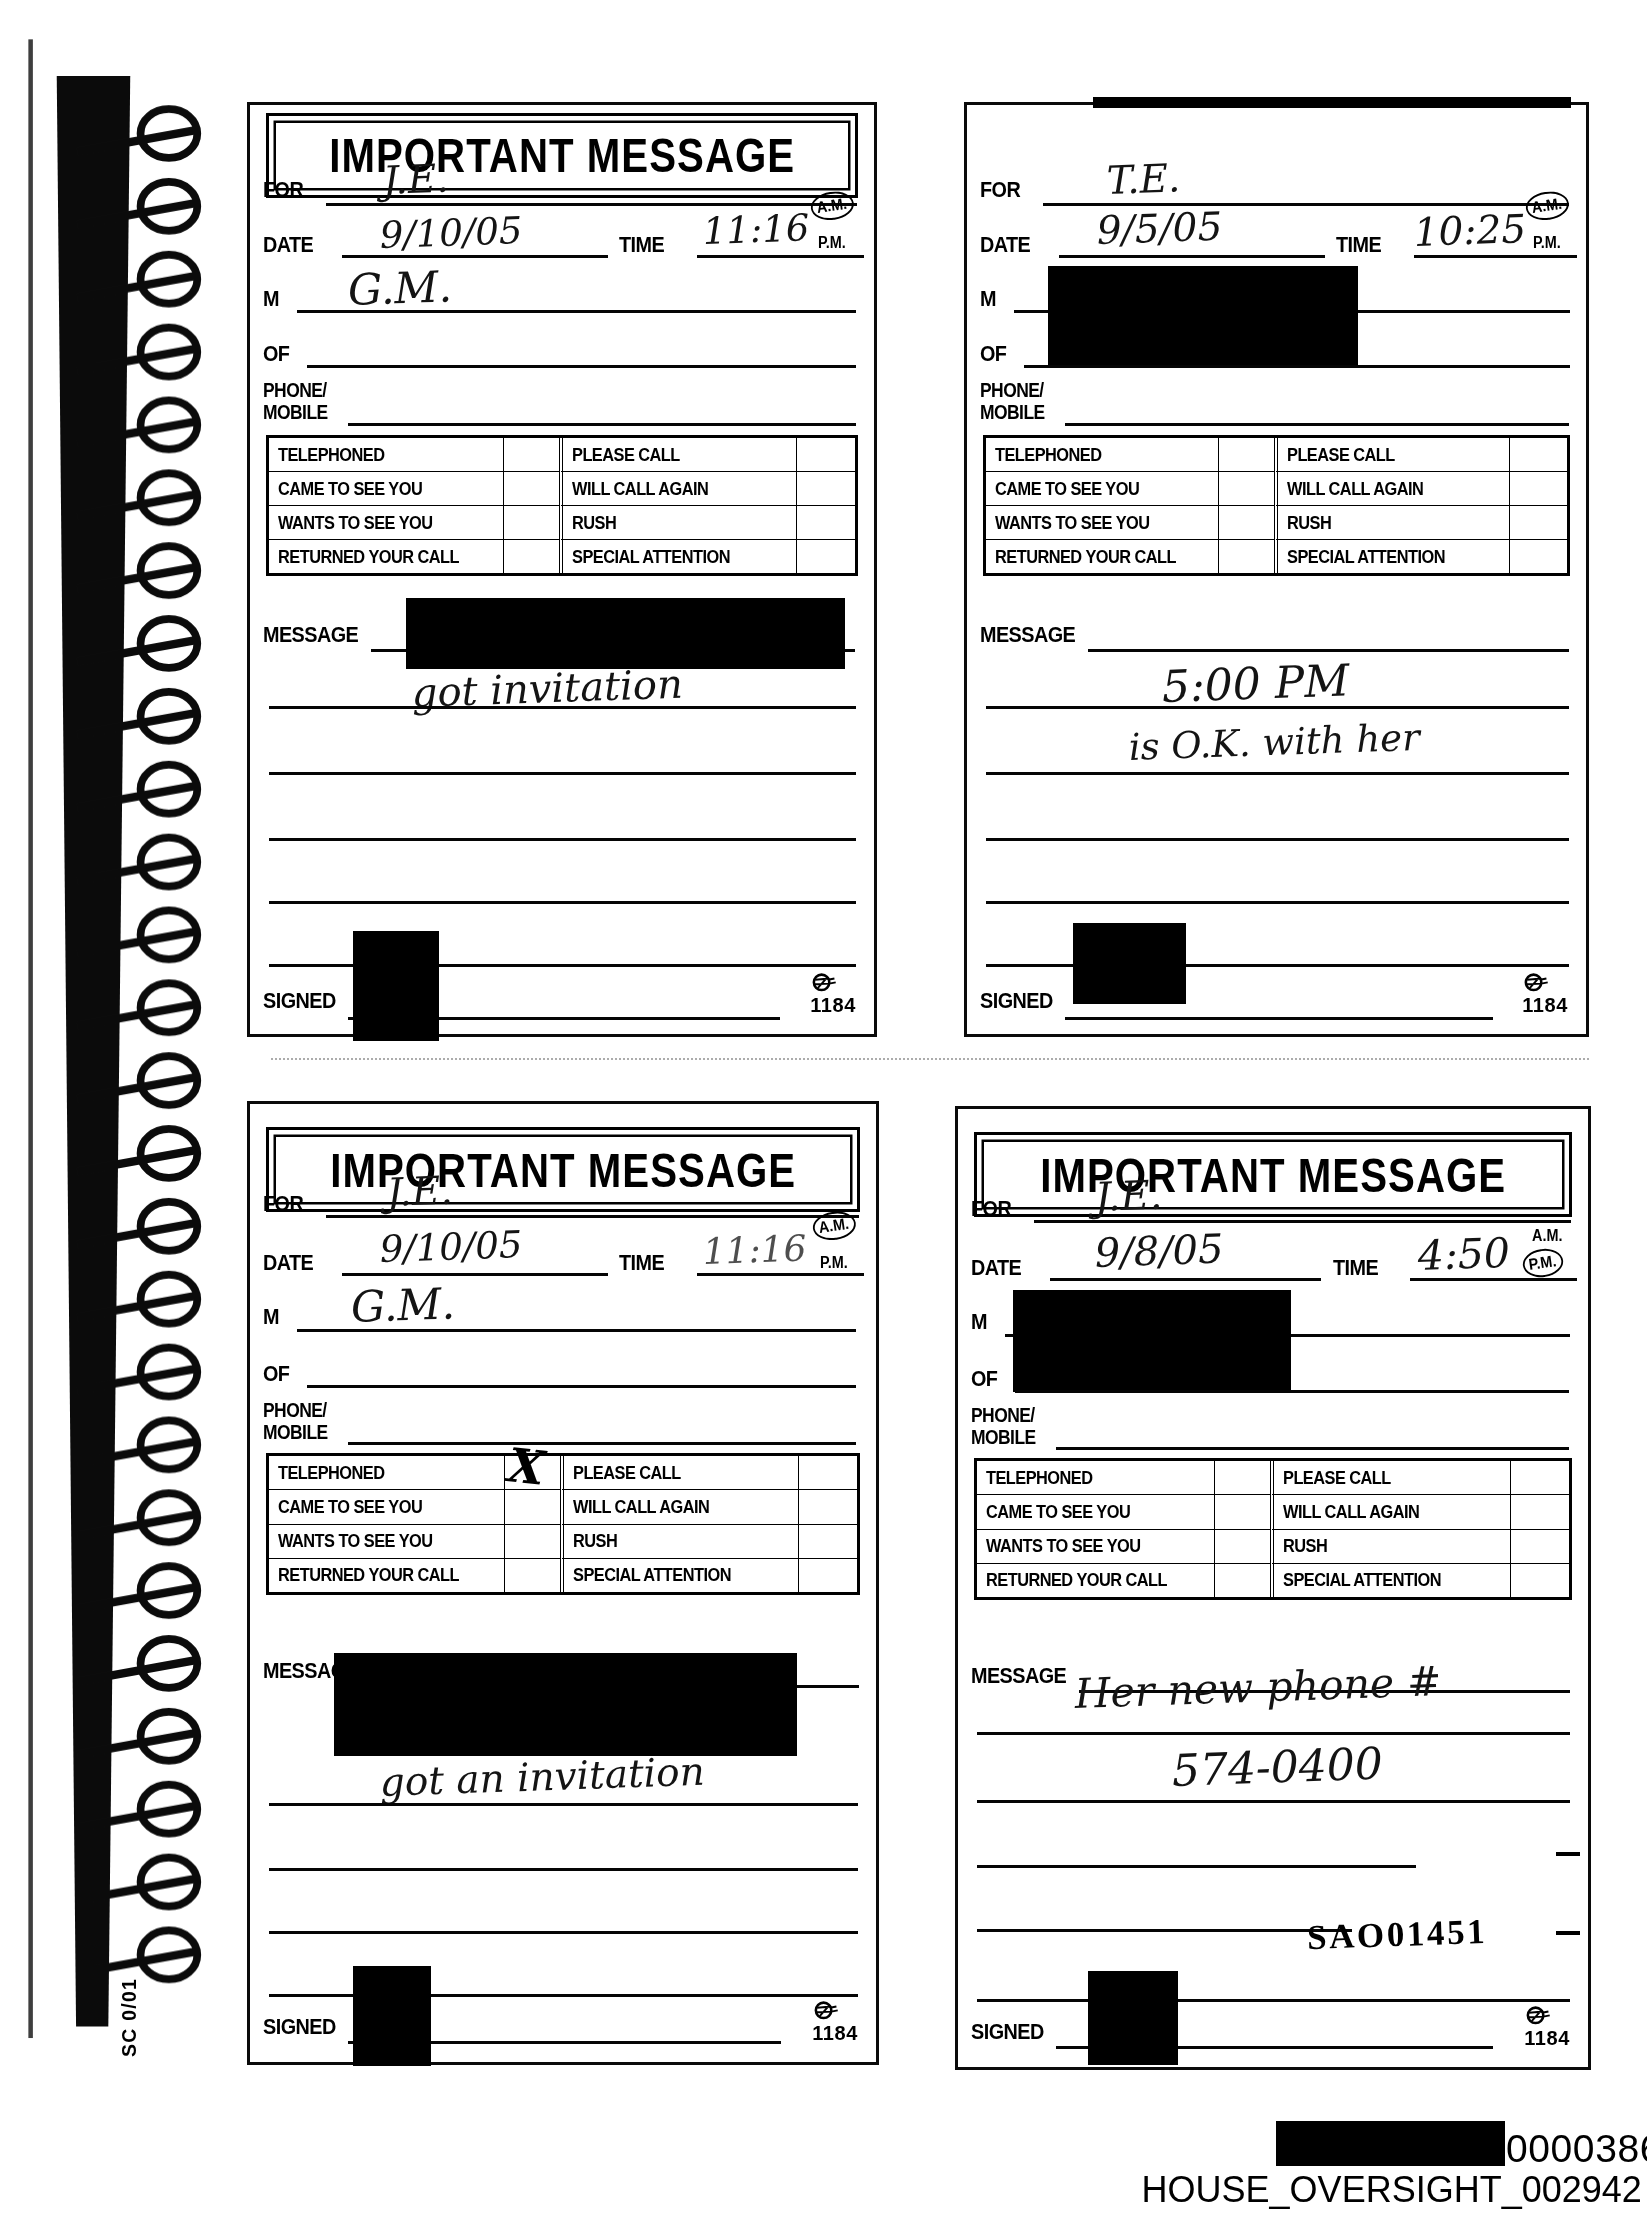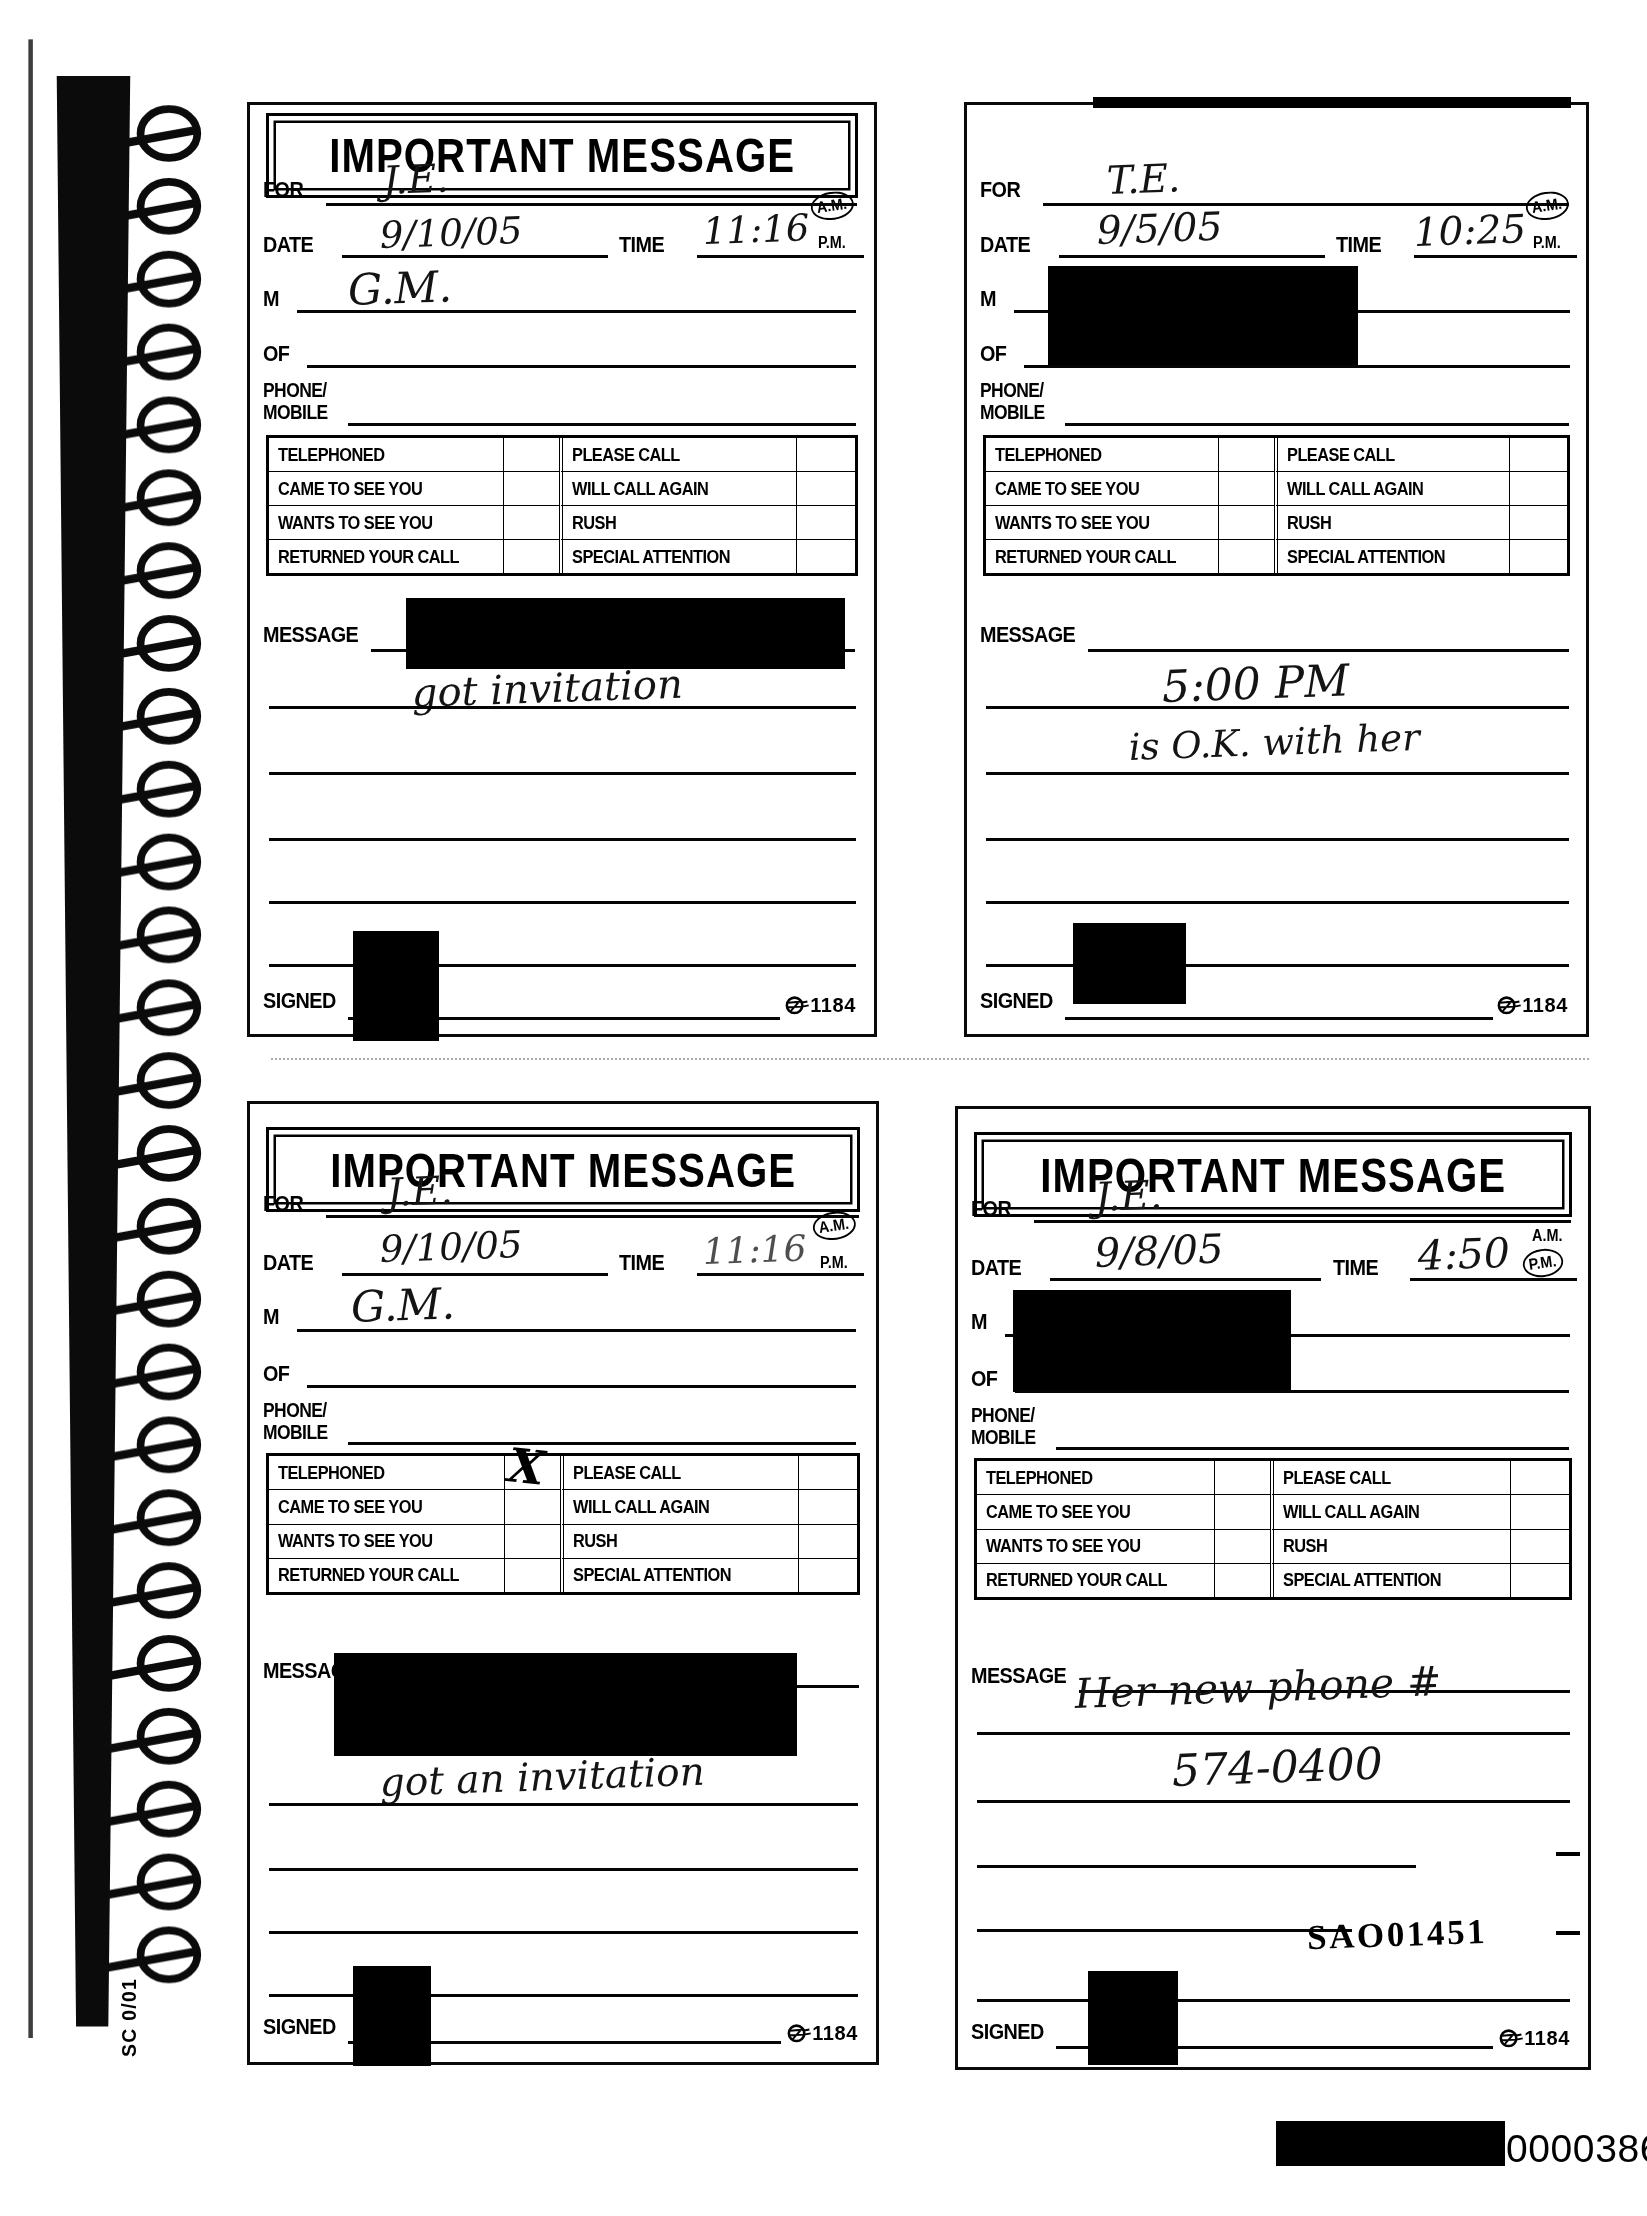--- a/index.html
+++ b/index.html
@@ -32,21 +32,21 @@
   .cbt > div { position:relative; border-top:1.9px solid #000; border-left:1.9px solid #000;
                display:flex; align-items:center; padding-left:9px; box-sizing:border-box; }
   .cbt > div:nth-child(-n+4) { border-top:none; }
   .cbt > div:nth-child(4n+1) { border-left:none; }
   .cbt > div:nth-child(4n+3) { border-left:4.5px double #000; }
   .cbl { font-weight:bold; font-size:19px; letter-spacing:-0.6px; white-space:nowrap;
          transform:scaleX(.86); transform-origin:left center; }
   .xmark { position:absolute; left:2.6px; top:-17px; font-size:47px; font-weight:bold;
            font-family:"DejaVu Serif",serif; font-style:italic; transform:rotate(6deg); }
   .redact { position:absolute; background:#000; }
-  .formnum { display:flex; flex-direction:row; align-items:center; gap:0;
+  .formnum { display:flex; flex-direction:column; gap:0;
              font-weight:bold; font-size:20px; letter-spacing:0.6px; }
   .stamp { font-family:"Liberation Serif", serif; font-weight:bold; font-size:35px;
            letter-spacing:2.6px; transform:rotate(-2deg); white-space:nowrap; }
   
   .abs { position:absolute; }
   .divider { position:absolute; border-top:2.6px dotted #8a8a8a; opacity:.7; }
   .sidecode { position:absolute; font-weight:bold; font-size:19.4px; letter-spacing:1.3px;
               transform:rotate(-90deg); transform-origin:0 0; white-space:nowrap; }
   .footer-num { position:absolute; font-size:39px; letter-spacing:0.6px; }
   .footer-bates { position:absolute; font-size:36px; letter-spacing:0; }
@@ -410,15 +410,16 @@
       <svg width="27" height="22" viewBox="0 0 42 34">
         <circle cx="18" cy="16" r="12" fill="none" stroke="#000" stroke-width="4"></circle>
         <path d="M8 12 L30 10 M6 19 L32 18 M12 25 L28 7 M28 12 L38 10 M30 18 L40 16" stroke="#000" stroke-width="3" fill="none"></path>
       </svg>
       <span>1184</span>
     </div>
   </div>
 
   <div class="redact" style="left:1276px; top:2121px; width:229px; height:45px;"></div>
   <span class="footer-num" style="left:1506px; top:2127px;">00003868</span>
+  <span class="footer-bates" style="right:5.2px; top:2169px;">HOUSE_OVERSIGHT_002942</span>
 
 </div>
 
 
 </body></html>

